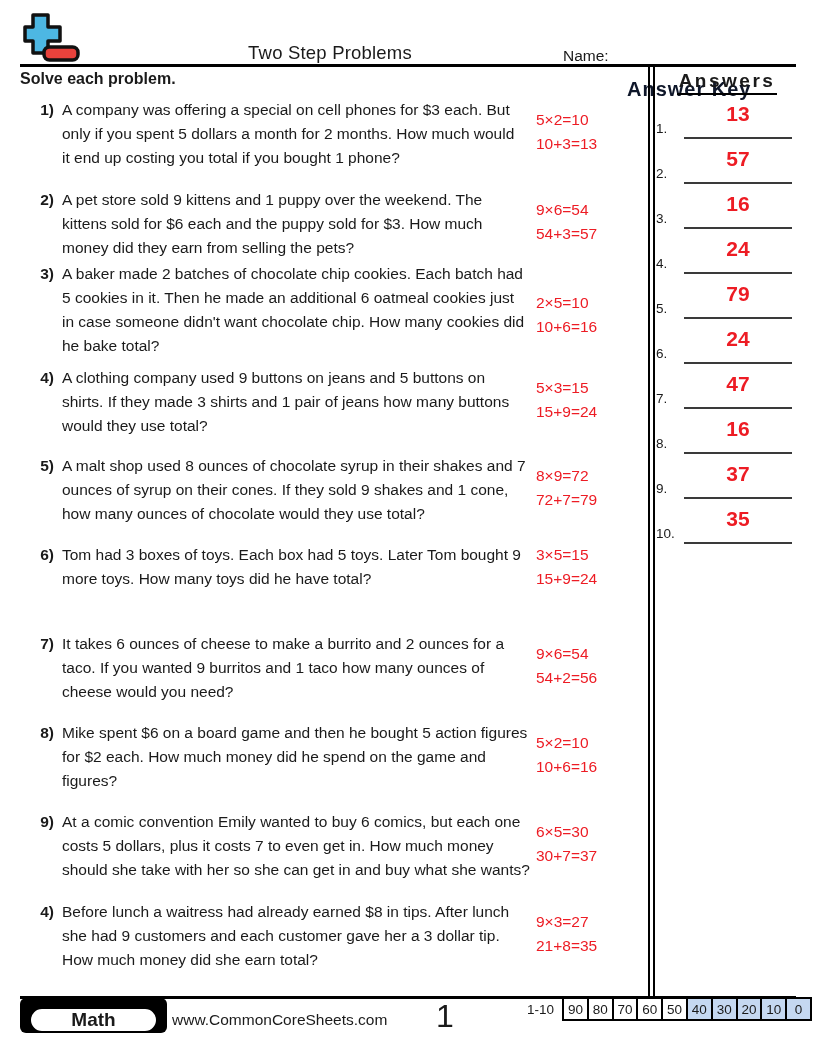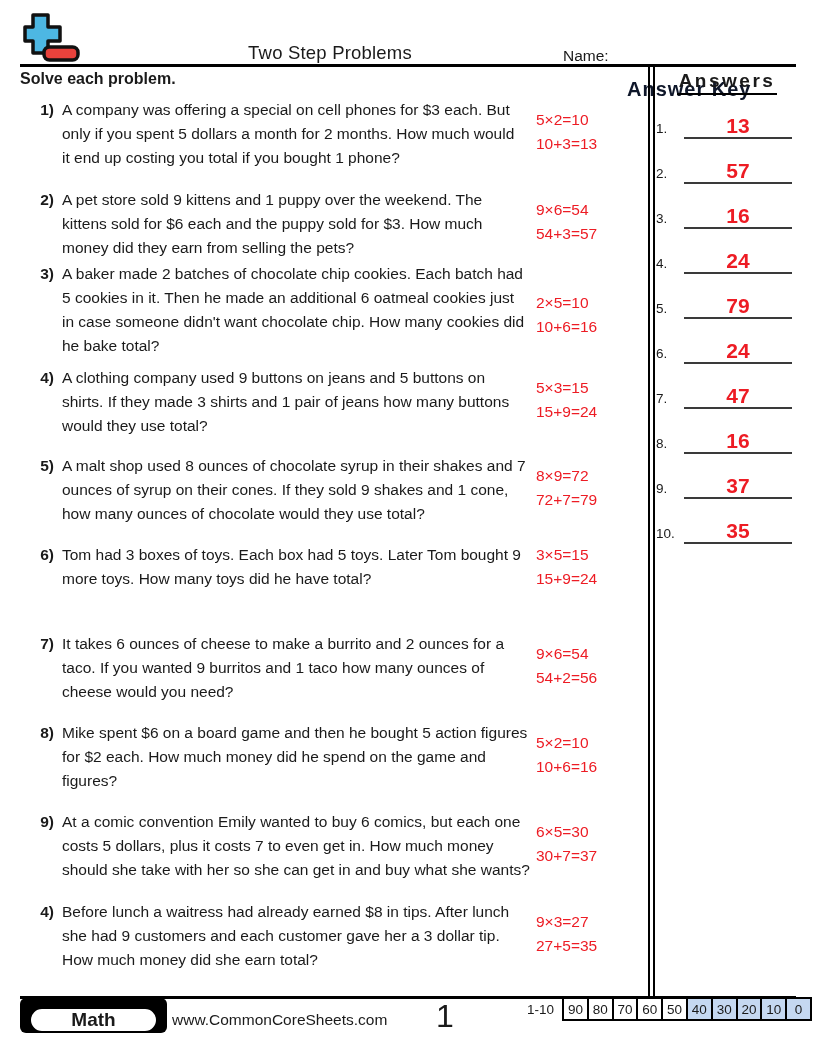--- a/index.html
+++ b/index.html
@@ -31,21 +31,21 @@
   
   .divider{position:absolute;left:648px;top:67px;height:930px;width:3px;
            border-left:2px solid #000;border-right:2px solid #000;}
   .answers-head-wrap{position:absolute;left:656px;top:70px;width:142px;text-align:center;}
   .answers-heading{display:inline-block;font-weight:bold;font-size:19px;
                    letter-spacing:2.5px;border-bottom:2.5px solid #000;padding:0 2px 1px 2px;}
   .answers-list{position:absolute;left:656px;top:94px;width:142px;}
   .answer-row{height:45px;display:flex;align-items:flex-end;}
   .answer-num{width:28px;font-size:13.5px;padding-bottom:3px;flex:none;}
   .answer-line{flex:1;margin-right:6px;border-bottom:2px solid #3a3a3a;text-align:center;
-               color:#ed1c24;font-weight:bold;font-size:21px;line-height:1;padding-bottom:1px;}
+               color:#ed1c24;font-weight:bold;font-size:21px;line-height:1;padding-bottom:13px;}
 
   
   .footer-rule{position:absolute;left:20px;right:20px;top:996px;height:3px;background:#000;}
   .math-badge{position:absolute;left:20px;top:998px;width:147px;height:35px;background:#000;
               border-radius:6px;display:flex;align-items:flex-end;justify-content:center;}
   .math-pill{background:#fff;border:2.5px solid #000;border-radius:15px;width:125px;height:22px;
              display:flex;align-items:center;justify-content:center;font-weight:bold;font-size:19px;}
   .site{position:absolute;left:172px;top:1011px;font-size:15.5px;}
   .page-num{position:absolute;left:436px;top:998px;font-size:32px;}
   .scale-label{position:absolute;left:527px;top:1002px;font-size:13.5px;}
@@ -160,21 +160,21 @@
       <div>30+7=37</div>
     </div>
   </div>
   <div class="problem p10">
     <span class="prob-num">4)</span>
     <div class="prob-text">Before lunch a waitress had already earned $8 in tips. After lunch
 she had 9 customers and each customer gave her a 3 dollar tip.
 How much money did she earn total?</div>
     <div class="work">
       <div>9×3=27</div>
-      <div>27+5=35</div>
+      <div>21+8=35</div>
     </div>
   </div>
 
   <div class="divider"></div>
   <div class="answers-head-wrap">
     <span class="answers-heading">Answers</span>
   </div>
   <div class="answers-list">
     <div class="answer-row">
       <span class="answer-num">1.</span>

